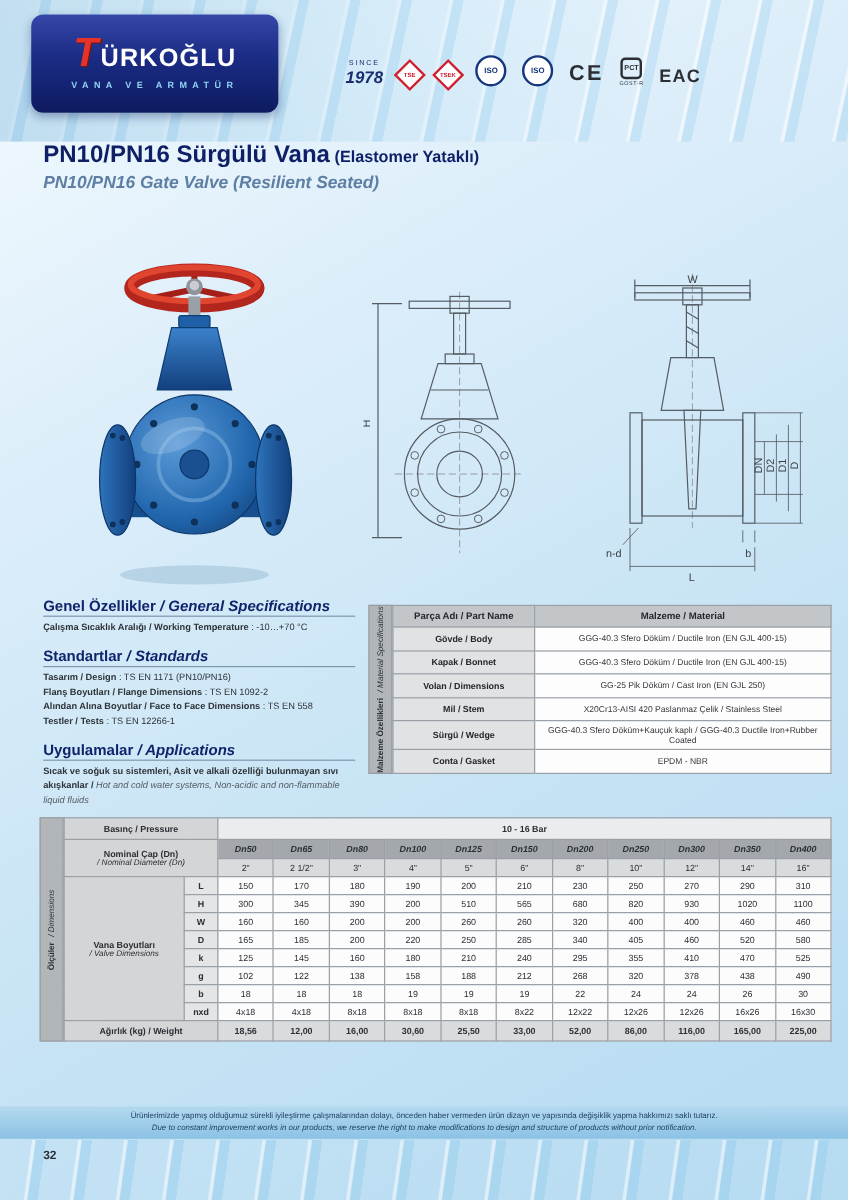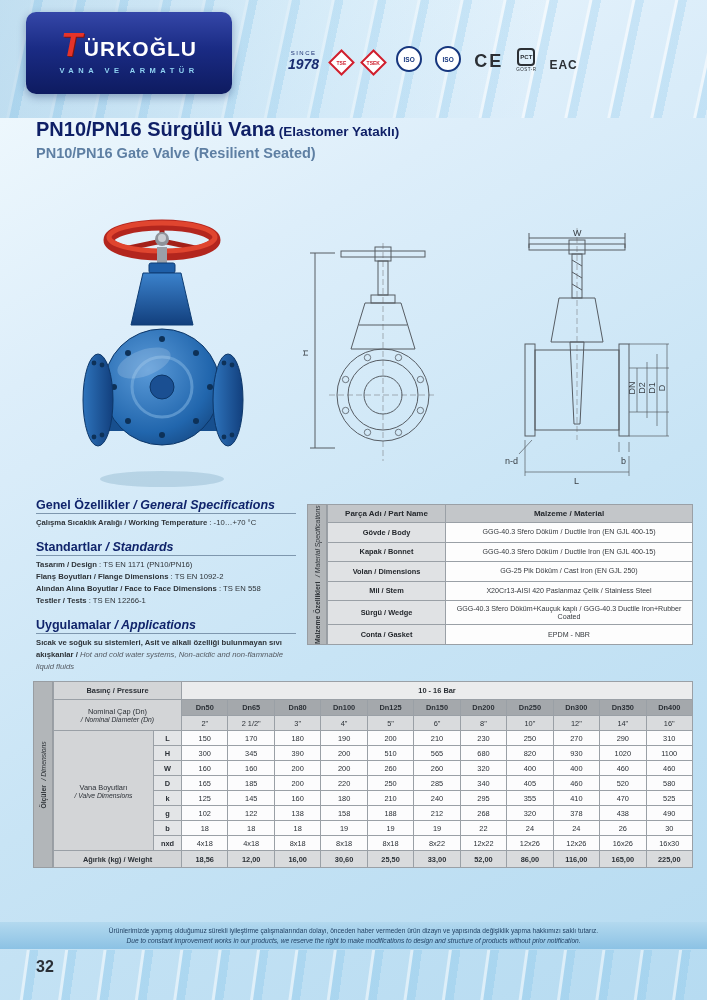--- a/index.html
+++ b/index.html
@@ -30,27 +30,27 @@
   .badge-since{display:flex;flex-direction:column;align-items:center;color:#1a2d70;}
   .badge-since .since{font-size:6px;letter-spacing:1.5px;}
   .badge-since .year{font-size:14px;font-weight:bold;font-style:italic;}
   .diamond{width:19px;height:19px;border:2px solid #cf1f2e;transform:rotate(45deg);display:flex;align-items:center;justify-content:center;background:#fff;}
   .diamond span{transform:rotate(-45deg);font-size:5px;font-weight:bold;color:#cf1f2e;}
   .circle{width:26px;height:26px;border:2px solid #16367e;border-radius:50%;display:flex;align-items:center;justify-content:center;background:#fff;font-size:6.5px;font-weight:bold;color:#16367e;}
   .ce{font-size:18px;font-weight:bold;color:#2b2f34;letter-spacing:2px;}
   .gost{display:flex;flex-direction:column;align-items:center;color:#2b2f34;}
   .gost .mark{width:18px;height:18px;border:2px solid #2b2f34;border-radius:4px;display:flex;align-items:center;justify-content:center;font-size:6px;font-weight:bold;}
   .gost .sub{font-size:4.5px;margin-top:1px;letter-spacing:.5px;}
-  .eac{font-size:12px;font-weight:bold;color:#2b2f34;letter-spacing:1px;}
+  .eac{font-size:15px;font-weight:bold;color:#2b2f34;letter-spacing:1px;}
 
   
   .title-block{position:absolute;left:36px;top:118px;}
   .title-tr{font-size:20px;font-weight:bold;color:#0e1f66;}
   .title-tr .paren{font-size:13.5px;}
-  .title-en{font-size:14.5px;font-weight:bold;color:#5e7fa3;margin-top:4px;}
+  .title-en{font-size:14.5px;font-weight:bold;font-style:italic;color:#5e7fa3;margin-top:4px;}
 
   
   .valve-photo{position:absolute;left:72px;top:203px;width:185px;height:292px;}
   .drawing1{position:absolute;left:303px;top:243px;width:158px;height:240px;}
   .drawing2{position:absolute;left:477px;top:228px;width:208px;height:258px;}
   svg{display:block;width:100%;height:100%;}
   .dim-text{font-size:9px;fill:#3a4046;font-family:"Liberation Sans",sans-serif;}
 
   
   .sections{position:absolute;left:36px;top:498px;width:260px;}
@@ -76,35 +76,35 @@
   .mt-h{background:#c3c6c9;font-size:8px;font-weight:bold;color:#24282d;height:18px;}
   .mt-part{background:#e0e2e4;font-size:7.4px;font-weight:bold;color:#24282d;height:17px;}
   .mt-mat{background:#fdfdfd;font-size:7.1px;color:#34383d;}
 
   
   .dims-wrap{position:absolute;left:33px;top:681px;width:660px;display:flex;align-items:stretch;}
   .dims-table{width:640px;}
   .dims-table td{border:1px solid #9aa0a6;text-align:center;vertical-align:middle;padding:1px 0;font-size:7.4px;color:#2b3036;}
   .dt-label{background:#d3d5d7;font-weight:bold;font-size:7.4px;}
   .dt-pressure{background:#ebeced;font-weight:bold;height:18px;}
-  .dt-dn{background:#a4a8ac;color:#fff;font-weight:bold;height:16px;}
+  .dt-dn{background:#a4a8ac;color:#fff;font-weight:bold;height:16px;font-style:italic;}
   .dt-inch{background:#d9dbdd;height:15px;}
   .dt-sub{background:#e3e5e7;font-weight:bold;}
   .dt-val{background:#fcfcfd;height:15px;}
   .dt-weight{background:#d9dbdd;font-weight:bold;height:17px;}
-  .dn-tr{font-weight:normal;}
+  .dn-tr{font-weight:bold;}
   .dn-en{font-style:italic;font-weight:normal;font-size:6.8px;}
 
   
   .disclaimer{position:absolute;left:0;right:0;top:922px;height:27px;
     background:linear-gradient(180deg,#b3d9ef,#8cc2e4);
     display:flex;flex-direction:column;justify-content:center;text-align:center;
     font-size:6.6px;color:#1c3b5e;line-height:1.5;}
   .disclaimer .en{font-style:italic;}
-  .page-num{position:absolute;left:36px;top:958px;font-size:16px;font-weight:bold;color:#2a2f36;}
+  .page-num{position:absolute;left:36px;top:958px;font-size:10px;font-weight:bold;color:#2a2f36;}
 </style>
 </head>
 <body>
 
 <div class="page">
   <div class="top-art"></div>
   <div class="bottom-art"></div>
 
   <div class="logo-box">
     <div class="logo-line">

